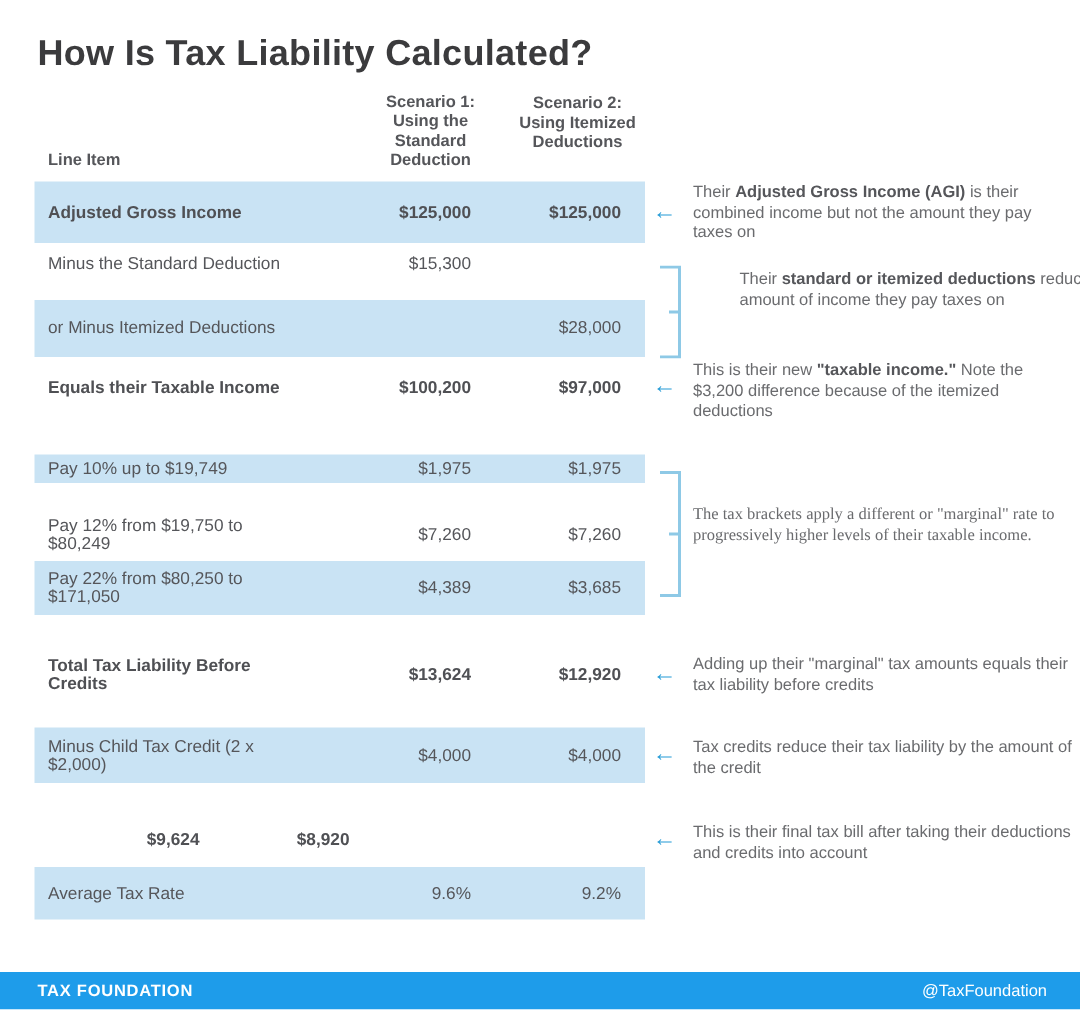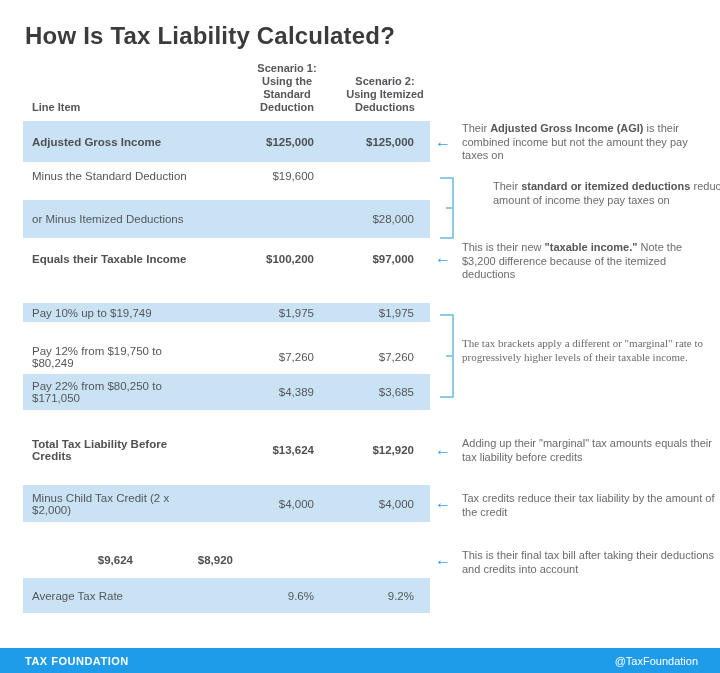--- a/index.html
+++ b/index.html
@@ -60,32 +60,32 @@
 
 <div class="canvas">
 
   <h1 class="title">How Is Tax Liability Calculated?</h1>
 
   <div class="col-head left" style="left:32px; top:101px; width:180px;">Line Item</div>
   <div class="col-head center" style="left:227px; top:62px; width:120px;">Scenario 1:
 Using the
 Standard
 Deduction</div>
-  <div class="col-head center" style="left:322px; top:75px; width:126px;">Scenario 2:
+  <div class="col-head center" style="left:322px; top:63px; width:126px;">Scenario 2:
 Using Itemized
 Deductions</div>
 
   <div class="row shaded bold" style="top:121px; height:41px;justify-content:flex-end;">
     <span class="lbl">Adjusted Gross Income</span>
     <span class="v1">$125,000</span>
     <span class="v2">$125,000</span>
   </div>
   <div class="row" style="top:162px; height:28px;">
     <span class="lbl">Minus the Standard Deduction</span>
-    <span class="v1">$19,600</span>
+    <span class="v1">$15,300</span>
     <span class="v2"></span>
   </div>
   <div class="row shaded" style="top:200px; height:38px;">
     <span class="lbl">or Minus Itemized Deductions</span>
     <span class="v1"></span>
     <span class="v2">$28,000</span>
   </div>
   <div class="row bold" style="top:241px; height:36px;">
     <span class="lbl">Equals their Taxable Income</span>
     <span class="v1">$100,200</span>

